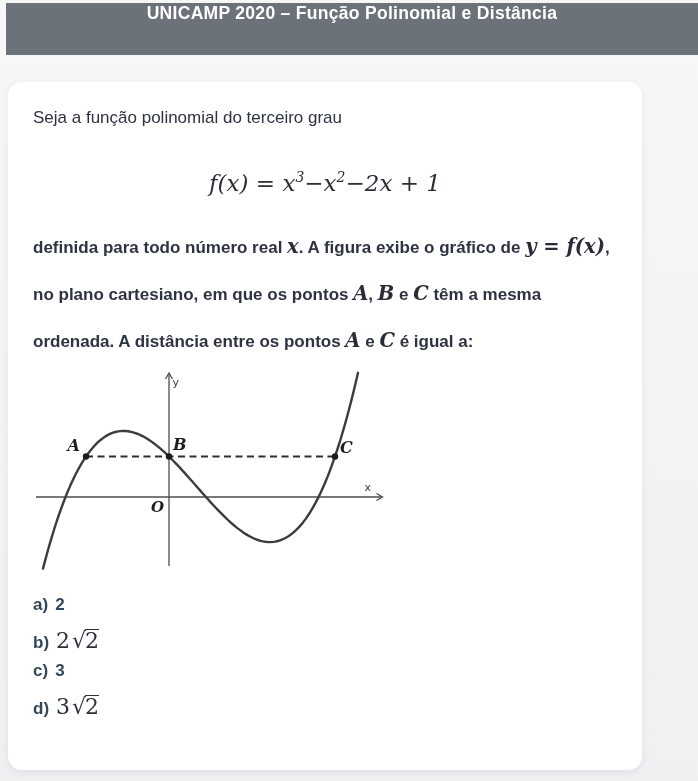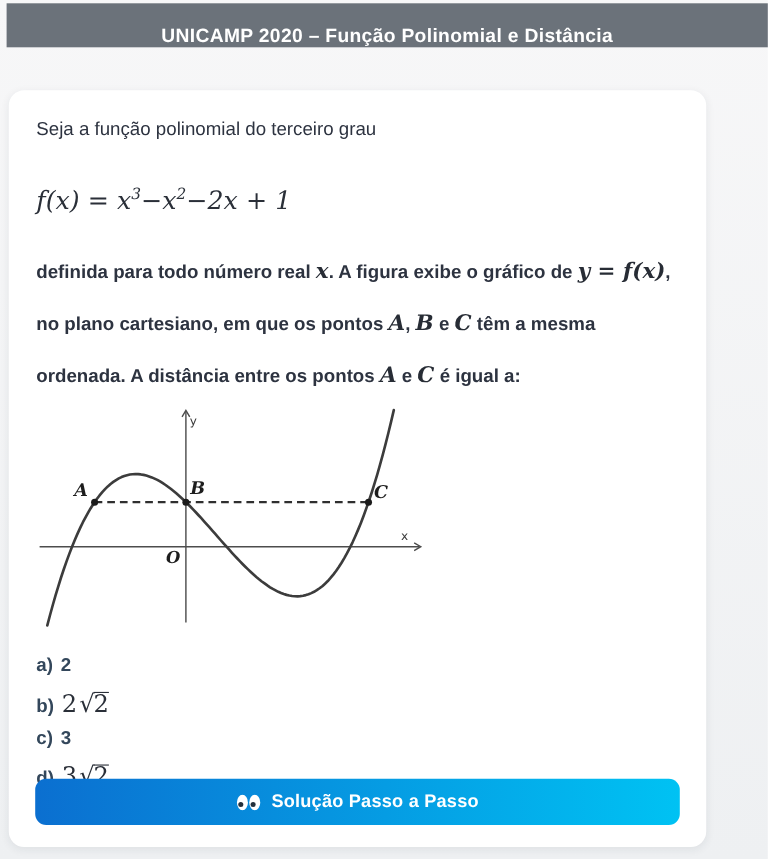--- a/index.html
+++ b/index.html
@@ -3,37 +3,37 @@
 <meta charset="utf-8">
 <style>
   html,body{margin:0;padding:0;}
   body{
     width:698px;height:781px;position:relative;overflow:hidden;
     background:linear-gradient(180deg,#f7f7f8 0%,#eef0f2 100%);
     font-family:"Liberation Sans",sans-serif;
     -webkit-font-smoothing:antialiased;
   }
   .header{
-    position:absolute;left:6px;top:3px;right:0;height:40px;
-    display:flex;align-items:flex-end;justify-content:center;
+    position:absolute;left:6px;top:3px;right:0;height:52px;
+    display:flex;align-items:flex-start;justify-content:center;
   }
   .header .title{
     color:#ffffff;font-size:17.5px;font-weight:700;letter-spacing:.3px;margin:0;
   }
   .card{
     position:absolute;left:8px;top:82px;width:634px;height:688px;
     background:#ffffff;border-radius:14px;box-sizing:border-box;
     padding:24px 25px 0 25px;
     box-shadow:0 2px 8px rgba(30,40,60,.07);
   }
   .intro{
     margin:0;font-size:17px;line-height:24px;color:#2d3340;font-weight:500;
   }
   .formula{
-    margin:30px 0 0 0;
+    margin:30px 0 0 0;text-align:center;
     font-family:"DejaVu Serif",serif;font-style:italic;
     font-size:23px;color:#2a2f38;line-height:34px;
   }
   .formula sup{font-size:14px;font-style:italic;}
   .body-text{
     margin:24px 0 0 0;font-size:17px;line-height:46px;color:#2d3340;font-weight:700;
   }
   .mvar{
     font-family:"DejaVu Serif",serif;font-style:italic;font-size:19.5px;color:#272c35;
   }
@@ -113,25 +113,14 @@
       <div class="option-row">
         <span class="opt-label">c)</span>
         <span class="opt-plain">3</span>
       </div>
       <div class="option-row">
         <span class="opt-label">d)</span>
         <span class="opt-math"><span>3</span><span class="sqrt">√</span><span class="vinc">2</span></span>
       </div>
     </div>
 
-  <button class="solution-btn" style="background: linear-gradient(90deg, rgb(11, 111, 208) 0%, rgb(0, 194, 243) 100%);">
-    <span class="eyes-icon">
-      <svg width="23" height="15" viewBox="0 0 23 15">
-        <ellipse cx="5.4" cy="7.5" rx="5" ry="7" fill="#ffffff"></ellipse>
-        <ellipse cx="16.6" cy="7.5" rx="5" ry="7" fill="#ffffff"></ellipse>
-        <circle cx="3.9" cy="9.3" r="2.3" fill="#23303c"></circle>
-        <circle cx="15.1" cy="9.3" r="2.3" fill="#23303c"></circle>
-      </svg>
-    </span>
-    <span>Solução Passo a Passo</span>
-  </button>
 
 </div>
 
 </body></html>

